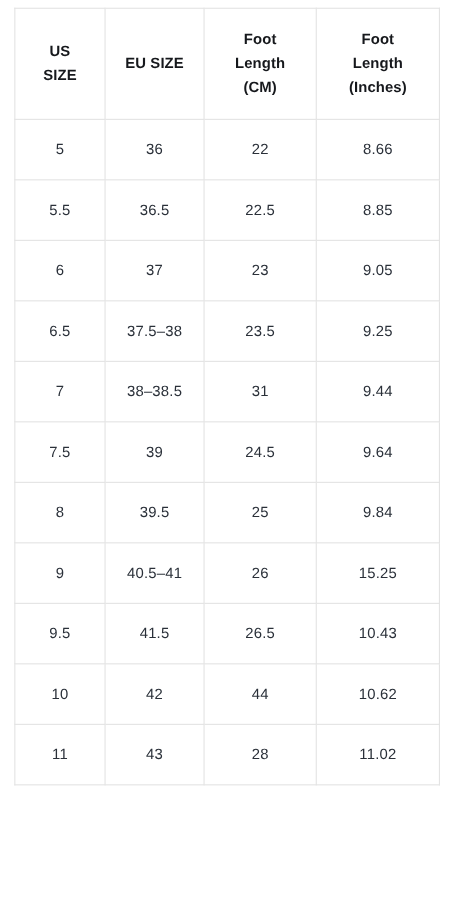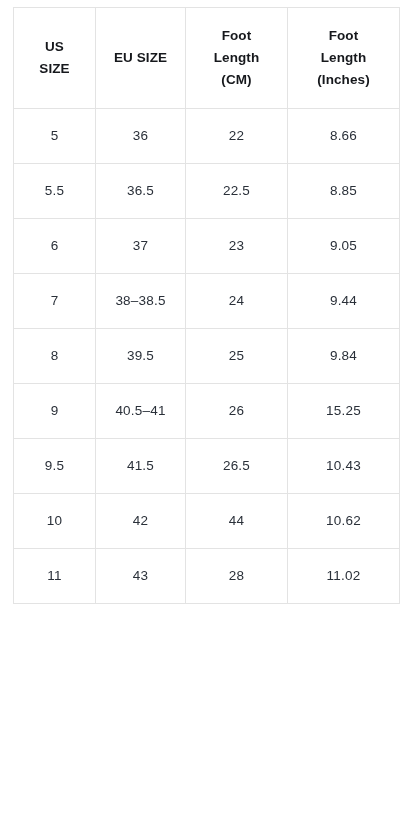--- a/index.html
+++ b/index.html
@@ -113,24 +113,36 @@
             <td>22.5</td>
             <td>8.85</td>
           </tr>
           <tr>
             <td>6</td>
             <td>37</td>
             <td>23</td>
             <td>9.05</td>
           </tr>
           <tr>
+            <td>6.5</td>
+            <td>37.5–38</td>
+            <td>23.5</td>
+            <td>9.25</td>
+          </tr>
+          <tr>
             <td>7</td>
             <td>38–38.5</td>
-            <td>24</td>
+            <td>31</td>
             <td>9.44</td>
+          </tr>
+          <tr>
+            <td>7.5</td>
+            <td>39</td>
+            <td>24.5</td>
+            <td>9.64</td>
           </tr>
           <tr>
             <td>8</td>
             <td>39.5</td>
             <td>25</td>
             <td>9.84</td>
           </tr>
           <tr>
             <td>9</td>
             <td>40.5–41</td>

